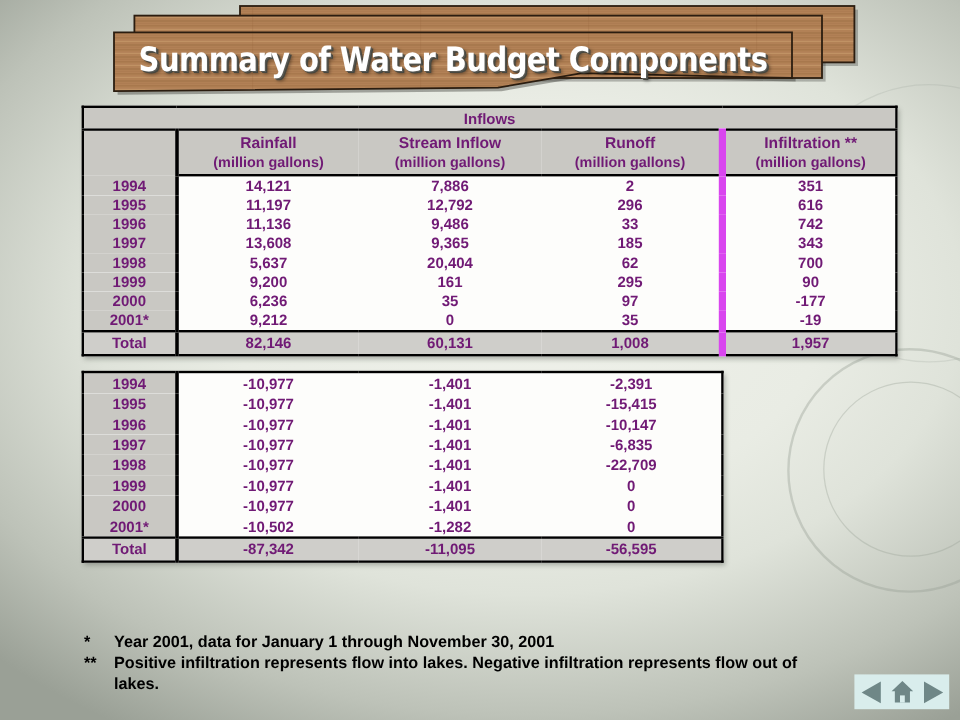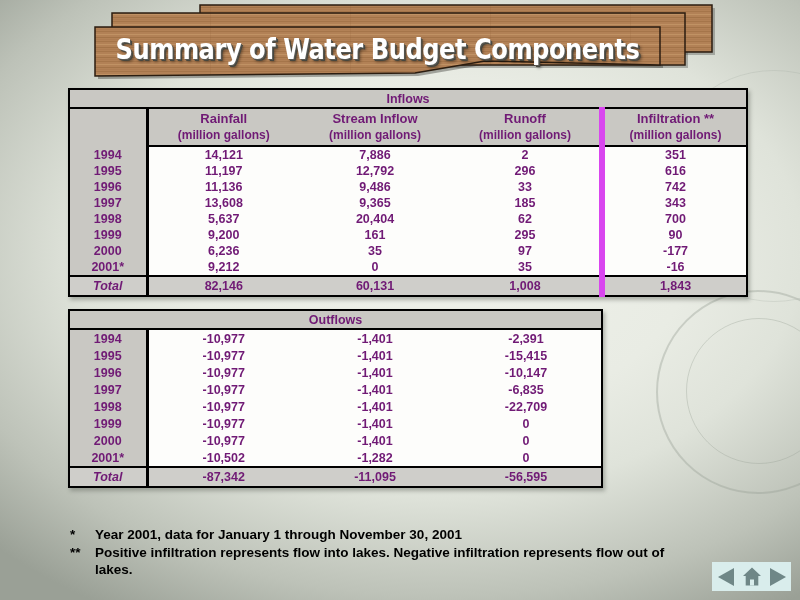--- a/index.html
+++ b/index.html
@@ -38,21 +38,21 @@
   .banner-cell{background:var(--cellgray);border-bottom:2px solid #000;font-size:12.5px;height:17px;}
   .corner{background:var(--cellgray);border-right:3px solid #000;}
   th.colhead{background:var(--cellgray);border-bottom:2px solid #000;height:36px;font-size:13px;line-height:1.3;}
   th.colhead .unit{font-size:12px;}
   td.year{background:var(--cellgray);border-right:3px solid #000;font-size:12.5px;}
   td.val{font-size:12.5px;}
   .t-in tbody td{height:16px;}
   .t-out tbody td{height:17px;}
   .sep{border-left:6px solid #d946ef;}
   tfoot td{border-top:2px solid #000;background:var(--totalgray);height:18px;font-size:12.5px;}
-  tfoot td.year{background:var(--totalgray);font-style:italic;}
+  tfoot td.year{background:var(--totalgray);}
   
   .footnotes{position:absolute;left:70px;top:527px;width:630px;color:#000;}
   .fnote{display:flex;font-size:13.5px;font-weight:700;line-height:1.22;margin-bottom:2px;}
   .fnote .marker{width:25px;flex:none;}
   .fnote .ftext{width:585px;}
   
   .nav{
     position:absolute;left:712px;top:562px;width:79px;height:29px;
     background:var(--navpanel);display:flex;align-items:center;justify-content:space-around;
     padding:0 2px;box-sizing:border-box;
@@ -177,47 +177,44 @@
             <td class="val">6,236</td>
             <td class="val">35</td>
             <td class="val">97</td>
             <td class="val sep">-177</td>
           </tr>
           <tr>
             <td class="year">2001*</td>
             <td class="val">9,212</td>
             <td class="val">0</td>
             <td class="val">35</td>
-            <td class="val sep">-16</td>
+            <td class="val sep">-19</td>
           </tr>
         </tbody>
       <tfoot>
           <tr>
             <td class="year">Total</td>
             <td class="val">82,146</td>
             <td class="val">60,131</td>
             <td class="val">1,008</td>
-            <td class="val sep">1,843</td>
+            <td class="val sep">1,957</td>
           </tr>
         </tfoot>
     </table>
   </div>
 
   <div class="tblwrap pos-out">
     <table class="tbl t-out">
       <colgroup>
         <col style="width:78px">
           <col style="width:152px">
           <col style="width:152px">
         <col style="width:151px">
       </colgroup>
       <thead>
-        <tr>
-          <td class="banner-cell" colspan="4">Outflows</td>
-        </tr>
       </thead>
       <tbody>
           <tr>
             <td class="year">1994</td>
             <td class="val">-10,977</td>
             <td class="val">-1,401</td>
             <td class="val">-2,391</td>
           </tr>
           <tr>
             <td class="year">1995</td>

